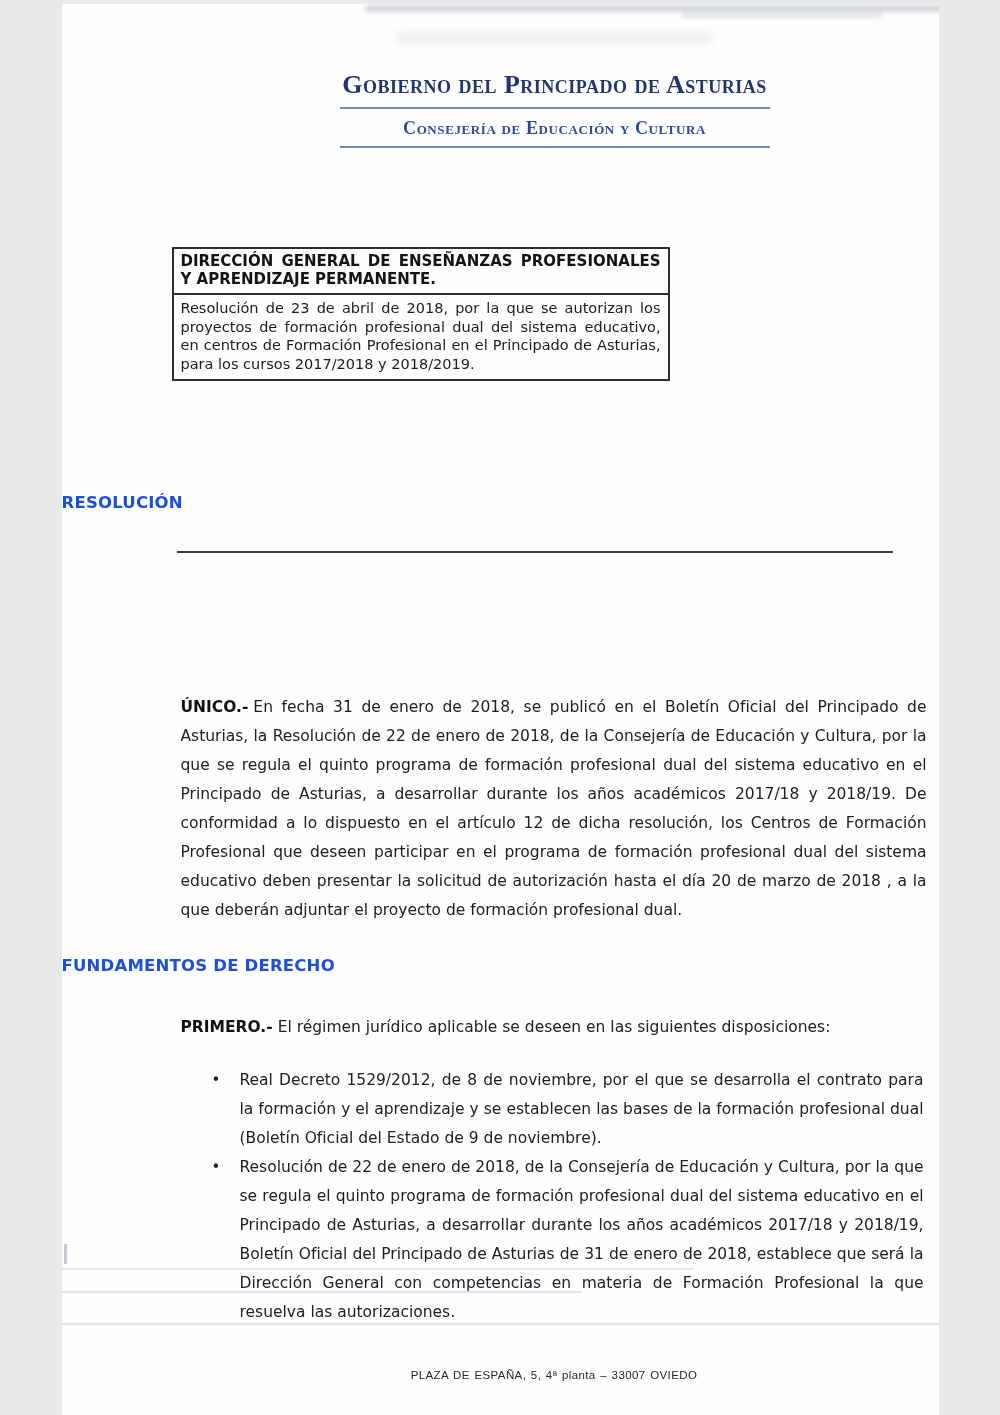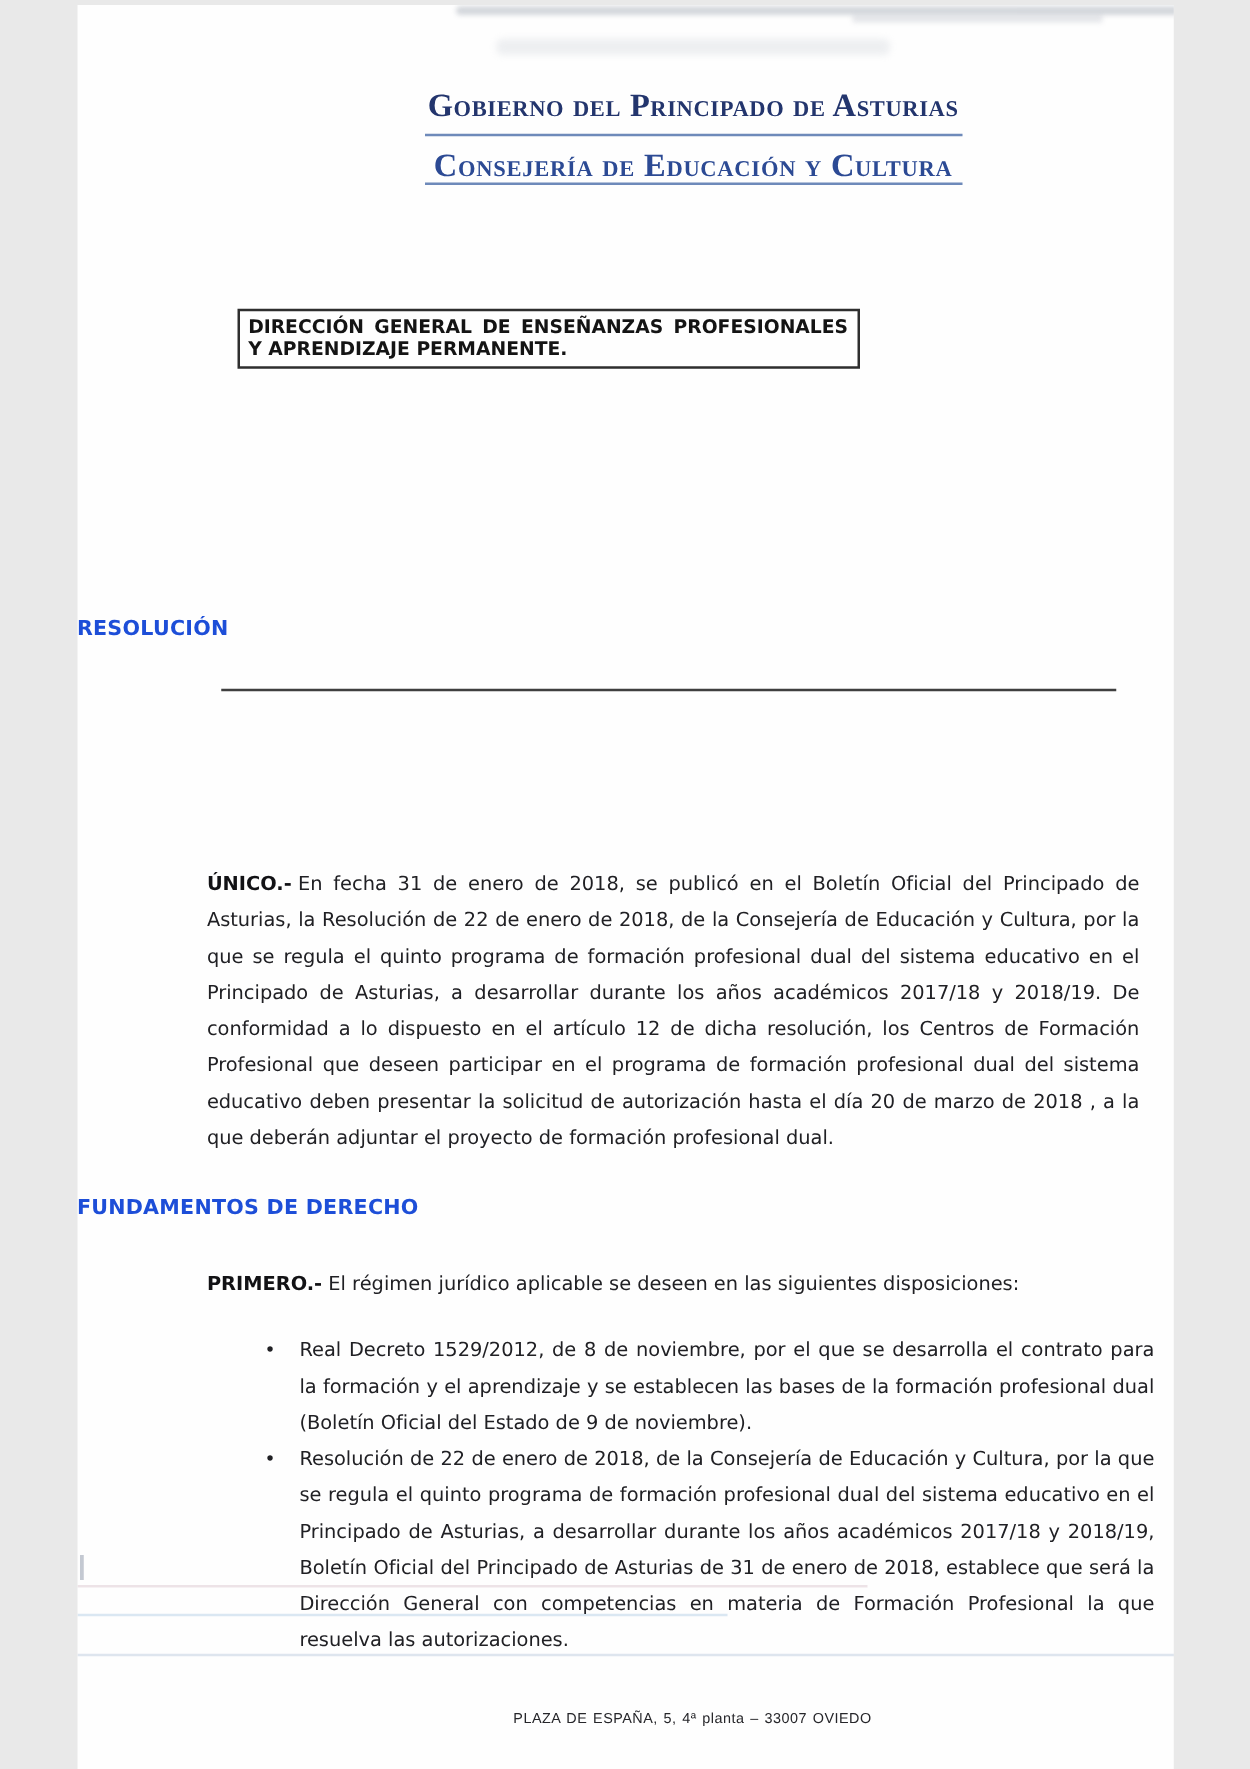--- a/index.html
+++ b/index.html
@@ -43,28 +43,28 @@
     white-space:nowrap;
   }
   .lh-rule{position:absolute;left:0;width:430px;height:2px;background:#5575ae;opacity:.85;}
   .lh-rule.r1{top:103px;}
   .lh-rule.r2{top:142px;}
   .dept-name{
     position:absolute;left:0;top:114px;width:430px;
     font-family:"Liberation Serif", serif;
     font-variant:small-caps;
     font-weight:600;
-    font-size:26px;letter-spacing:.6px;
+    font-size:18px;letter-spacing:.6px;
     color:#2c4a94;
     white-space:nowrap;
   }
 
   
   .subject-box{
-    position:absolute;left:128px;top:243px;width:498px;
+    position:absolute;left:110px;top:243px;width:498px;
     border:2px solid #2e2e2e;background:#fefefe;box-sizing:border-box;
   }
   .subject-box .box-title{
     font-weight:bold;font-size:15px;line-height:17.5px;
     padding:4px 7px 5px 7px;text-align:justify;color:#141414;
   }
   .subject-box .box-body{
     border-top:2px solid #2e2e2e;
     font-size:14.5px;line-height:18.5px;
     padding:4px 7px 6px 7px;text-align:justify;color:#1c1c1f;
@@ -77,21 +77,21 @@
     letter-spacing:.2px;
   }
   .h-resolucion{top:489px;}
   .h-antecedentes{top:652px;}
   .h-fundamentos{top:952px;}
 
   .separator{position:absolute;left:115px;top:547px;width:716px;height:2px;background:#3f3f3f;}
 
   
   .body-par{
-    position:absolute;left:104px;width:746px;margin:0;
+    position:absolute;left:119px;width:746px;margin:0;
     font-size:15.5px;line-height:29px;text-align:justify;color:#202024;
   }
   .p-unico{top:689px;}
   .p-primero{top:1009px;}
   .lead{font-weight:bold;color:#121215;margin-right:5px;}
 
   
   .bullets{
     position:absolute;left:150px;top:1062px;width:712px;
     margin:0;padding:0;list-style:none;
@@ -135,20 +135,21 @@
 
   <header class="letterhead">
     <div class="gov-name">Gobierno del Principado de Asturias</div>
     <div class="lh-rule r1"></div>
     <div class="dept-name">Consejería de Educación y Cultura</div>
     <div class="lh-rule r2"></div>
   </header>
 
   <section class="subject-box">
     <div class="box-title">DIRECCIÓN GENERAL DE ENSEÑANZAS PROFESIONALES Y APRENDIZAJE PERMANENTE.</div>
+    <div class="box-body">Resolución de 23 de abril de 2018,  por la que se autorizan los proyectos de formación profesional dual del sistema educativo, en centros de Formación Profesional en el Principado de Asturias, para los cursos 2017/2018 y 2018/2019.</div>
   </section>
 
   <h1 class="center-heading h-resolucion">RESOLUCIÓN</h1>
 
   <div class="separator"></div>
 
 
   <p class="body-par p-unico">
     <span class="lead">ÚNICO.-</span><span>En fecha 31 de enero de 2018, se publicó en el Boletín Oficial del Principado de Asturias, la Resolución de 22 de enero de 2018, de la Consejería de Educación y Cultura, por la que se regula el quinto programa de formación profesional dual del sistema educativo en el Principado de Asturias, a desarrollar durante los años académicos 2017/18 y 2018/19. De conformidad a lo dispuesto en el artículo 12 de dicha resolución, los Centros de Formación Profesional que deseen participar en el programa de formación profesional dual del sistema educativo deben presentar la solicitud de autorización hasta el día 20 de marzo de 2018 , a la que deberán adjuntar el proyecto de formación profesional dual.</span>
   </p>

